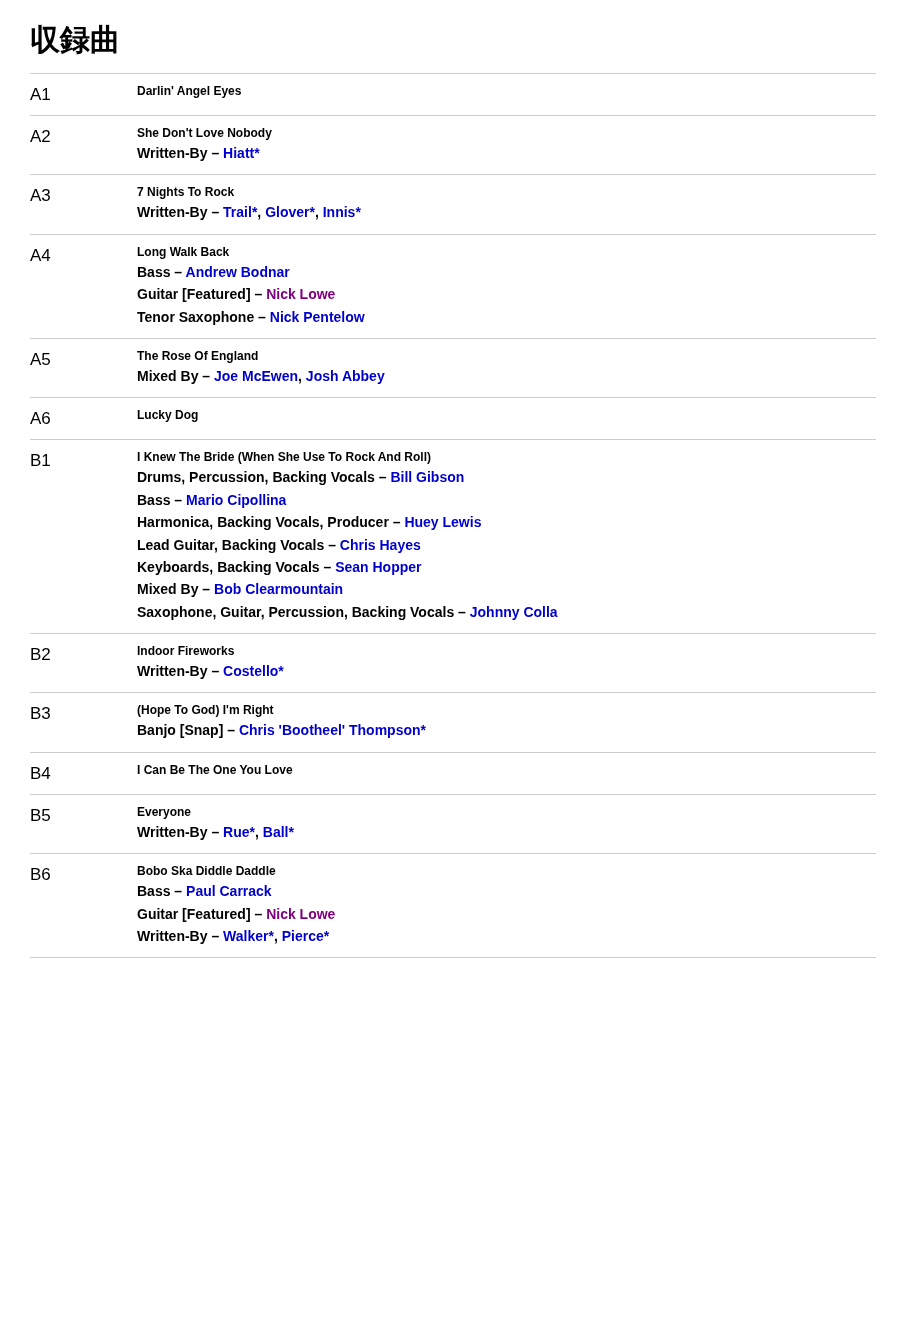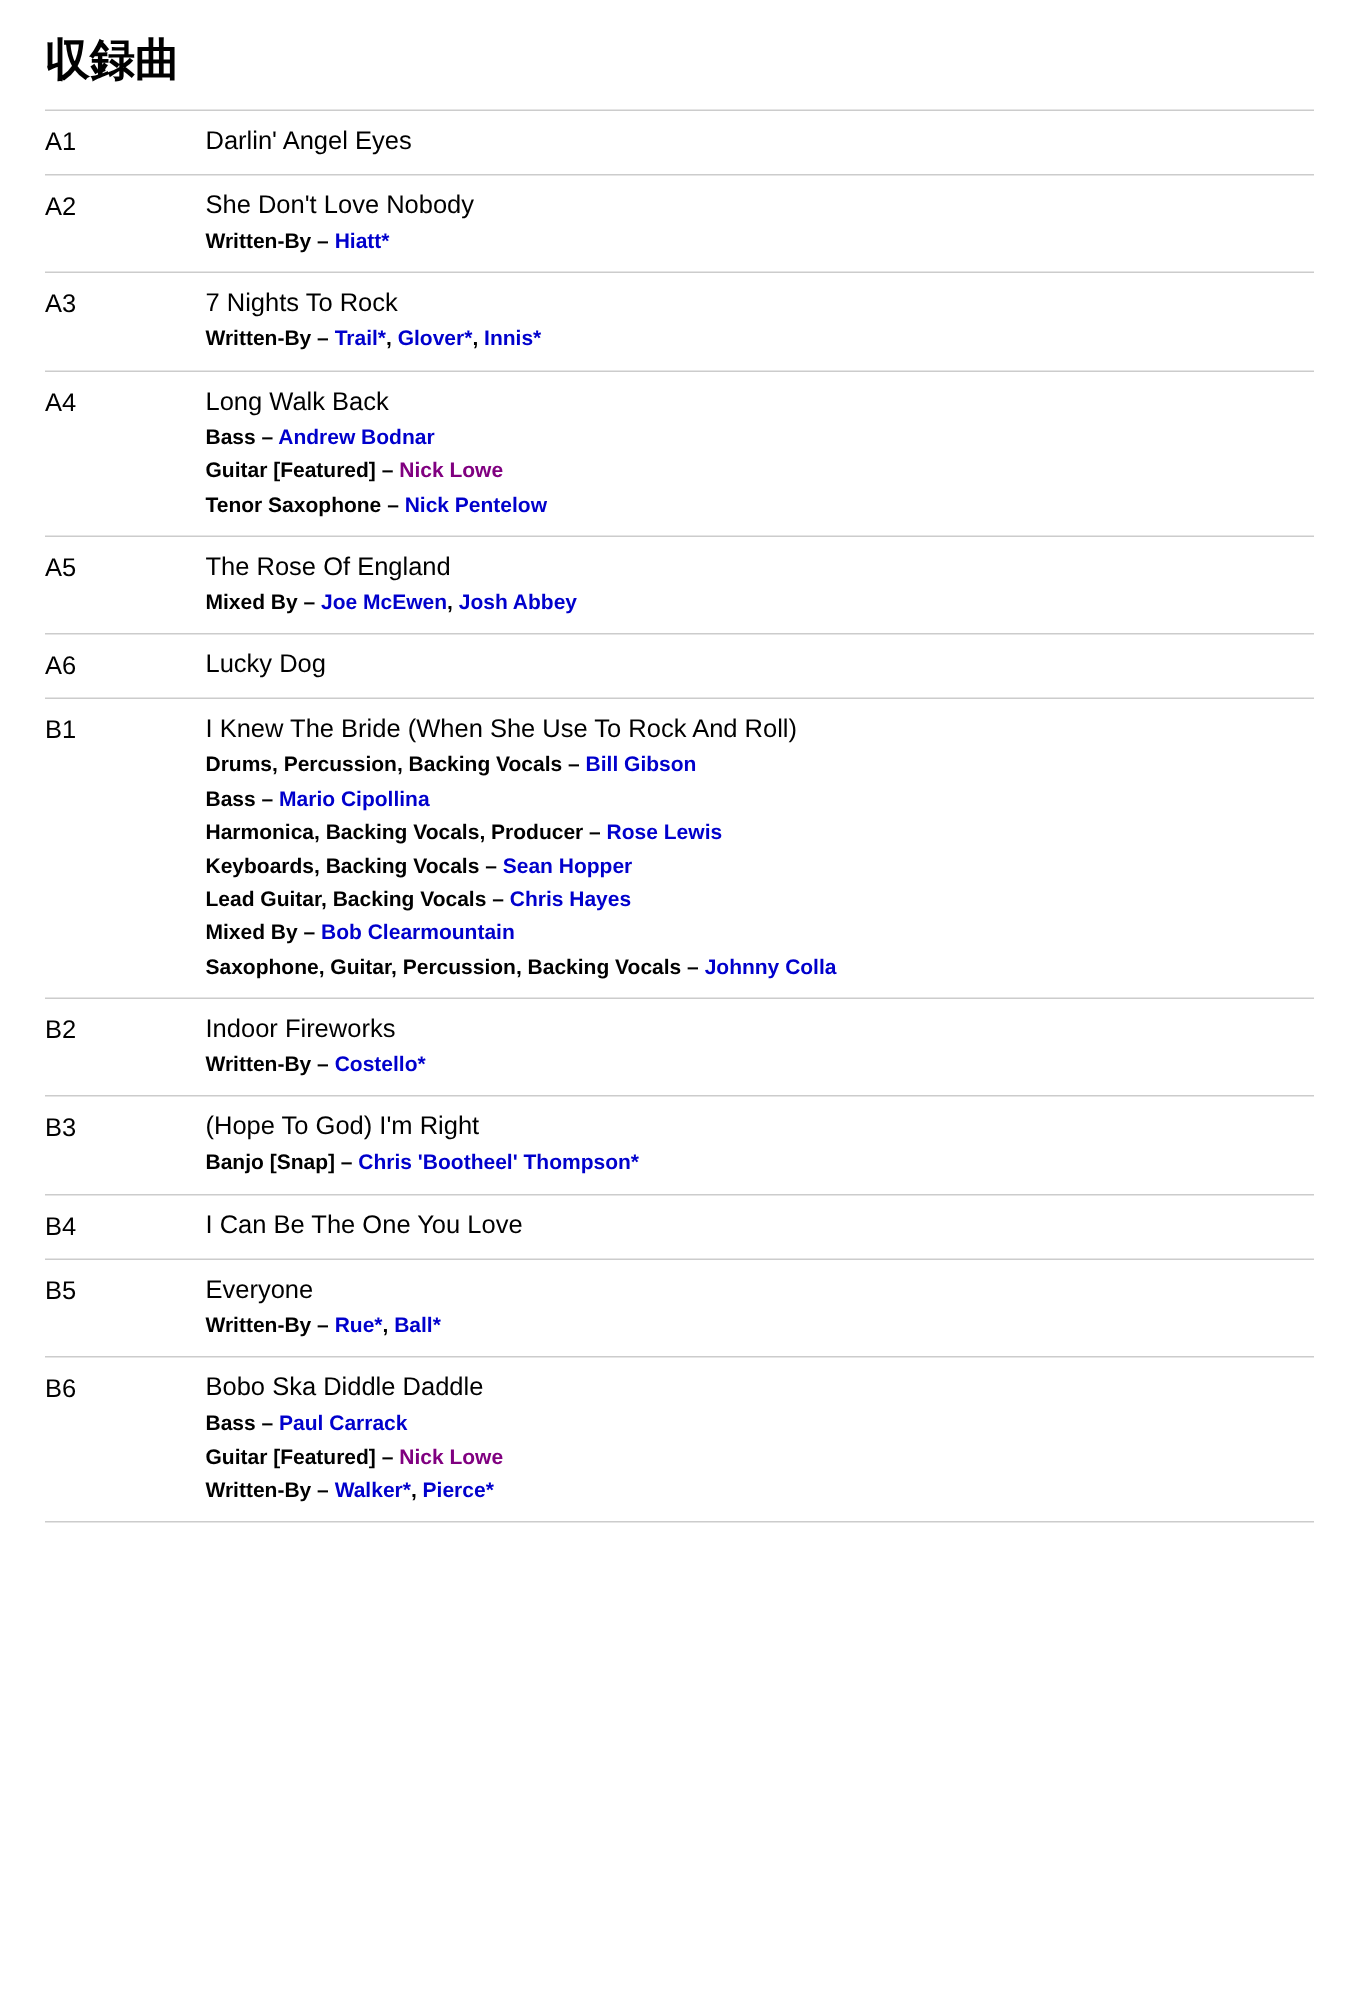--- a/index.html
+++ b/index.html
@@ -50,23 +50,24 @@
       font-size: 17px;
       color: #000000;
       padding-top: 1px;
     }
 
     .track-details {
       flex: 1;
     }
 
     .track-title {
-      font-size: 17px;
+      font-size: 12px;
       color: #000000;
       margin-bottom: 2px;
+      font-weight: bold;
     }
 
     .track-credit {
       font-size: 14px;
       color: #000000;
       line-height: 1.6;
       display: block;
       font-weight: bold;
     }
 
@@ -129,23 +130,23 @@
         <div class="track-details">
           <div class="track-title">Lucky Dog</div>
         </div>
       </li>
       <li class="track-item">
         <span class="track-number">B1</span>
         <div class="track-details">
           <div class="track-title">I Knew The Bride (When She Use To Rock And Roll)</div>
           <span class="track-credit">Drums, Percussion, Backing Vocals – <a class="blue-link" href="#">Bill Gibson</a></span>
           <span class="track-credit">Bass – <a class="blue-link" href="#">Mario Cipollina</a></span>
-          <span class="track-credit">Harmonica, Backing Vocals, Producer – <a class="blue-link" href="#">Rose Lewis</a></span>
+          <span class="track-credit">Harmonica, Backing Vocals, Producer – <a class="blue-link" href="#">Huey Lewis</a></span>
+          <span class="track-credit">Lead Guitar, Backing Vocals – <a class="blue-link" href="#">Chris Hayes</a></span>
           <span class="track-credit">Keyboards, Backing Vocals – <a class="blue-link" href="#">Sean Hopper</a></span>
-          <span class="track-credit">Lead Guitar, Backing Vocals – <a class="blue-link" href="#">Chris Hayes</a></span>
           <span class="track-credit">Mixed By – <a class="blue-link" href="#">Bob Clearmountain</a></span>
           <span class="track-credit">Saxophone, Guitar, Percussion, Backing Vocals – <a class="blue-link" href="#">Johnny Colla</a></span>
         </div>
       </li>
       <li class="track-item">
         <span class="track-number">B2</span>
         <div class="track-details">
           <div class="track-title">Indoor Fireworks</div>
           <span class="track-credit">Written-By – <a class="blue-link" href="#">Costello*</a></span>
         </div>

